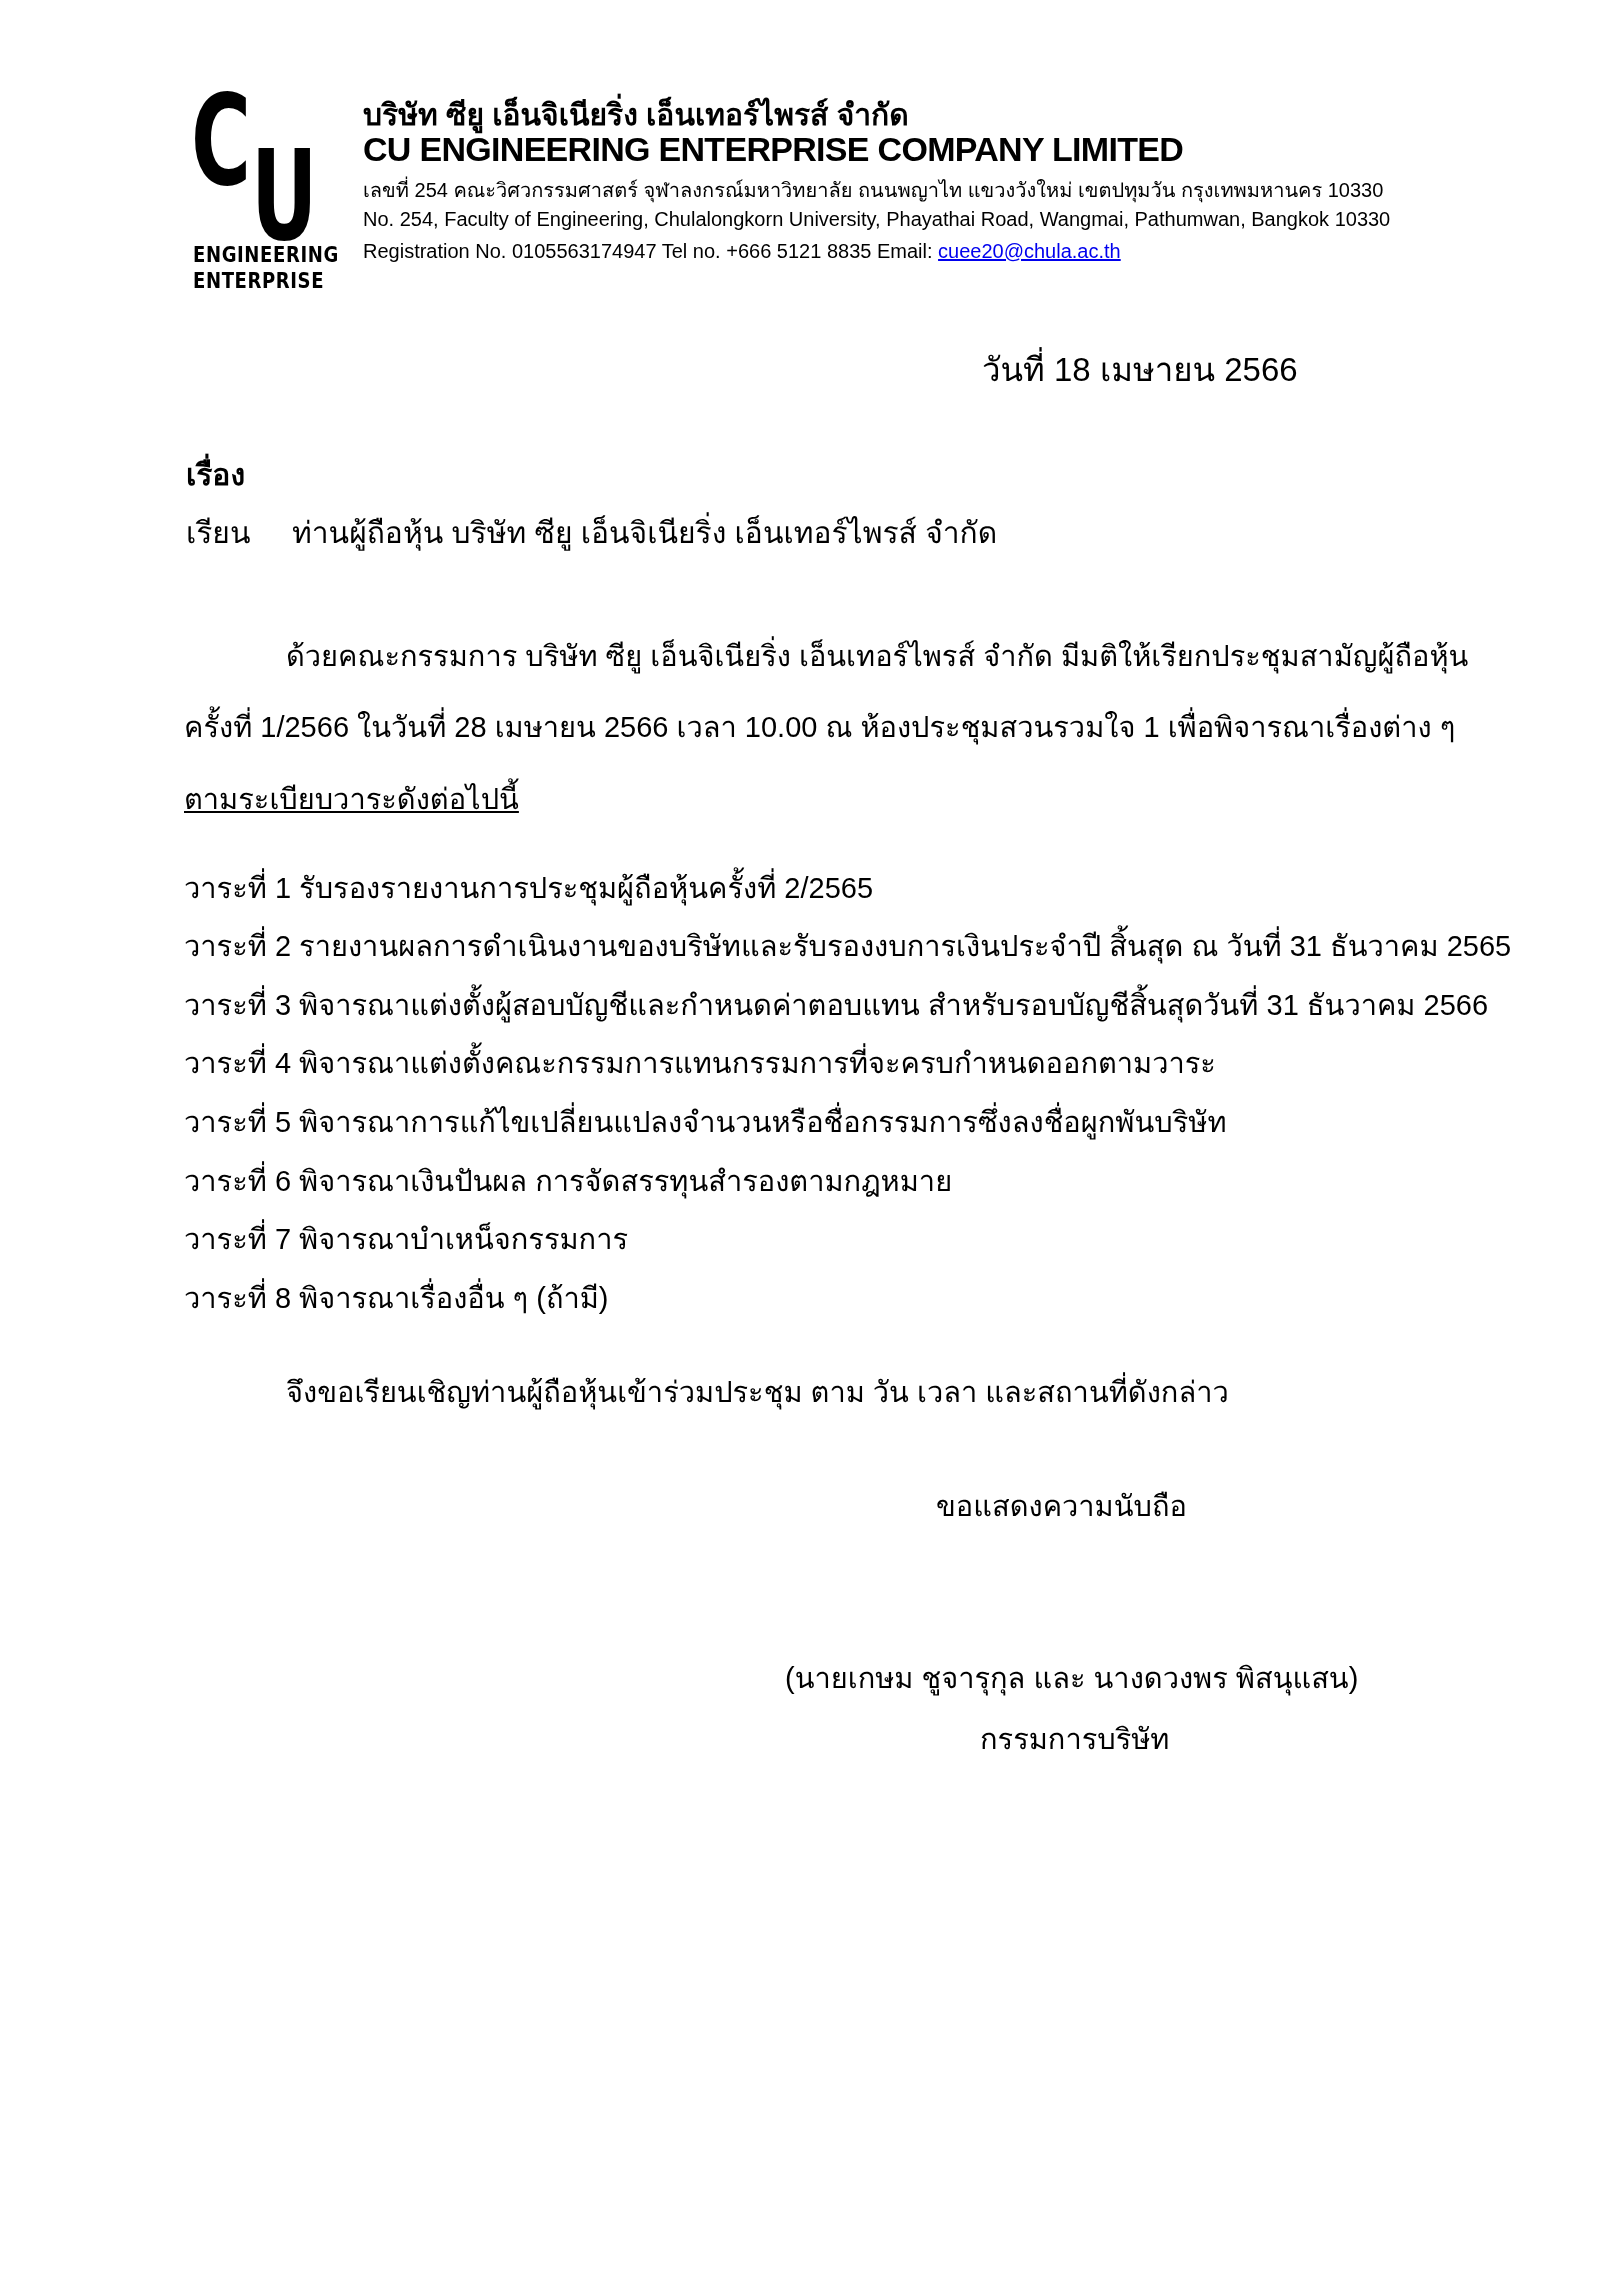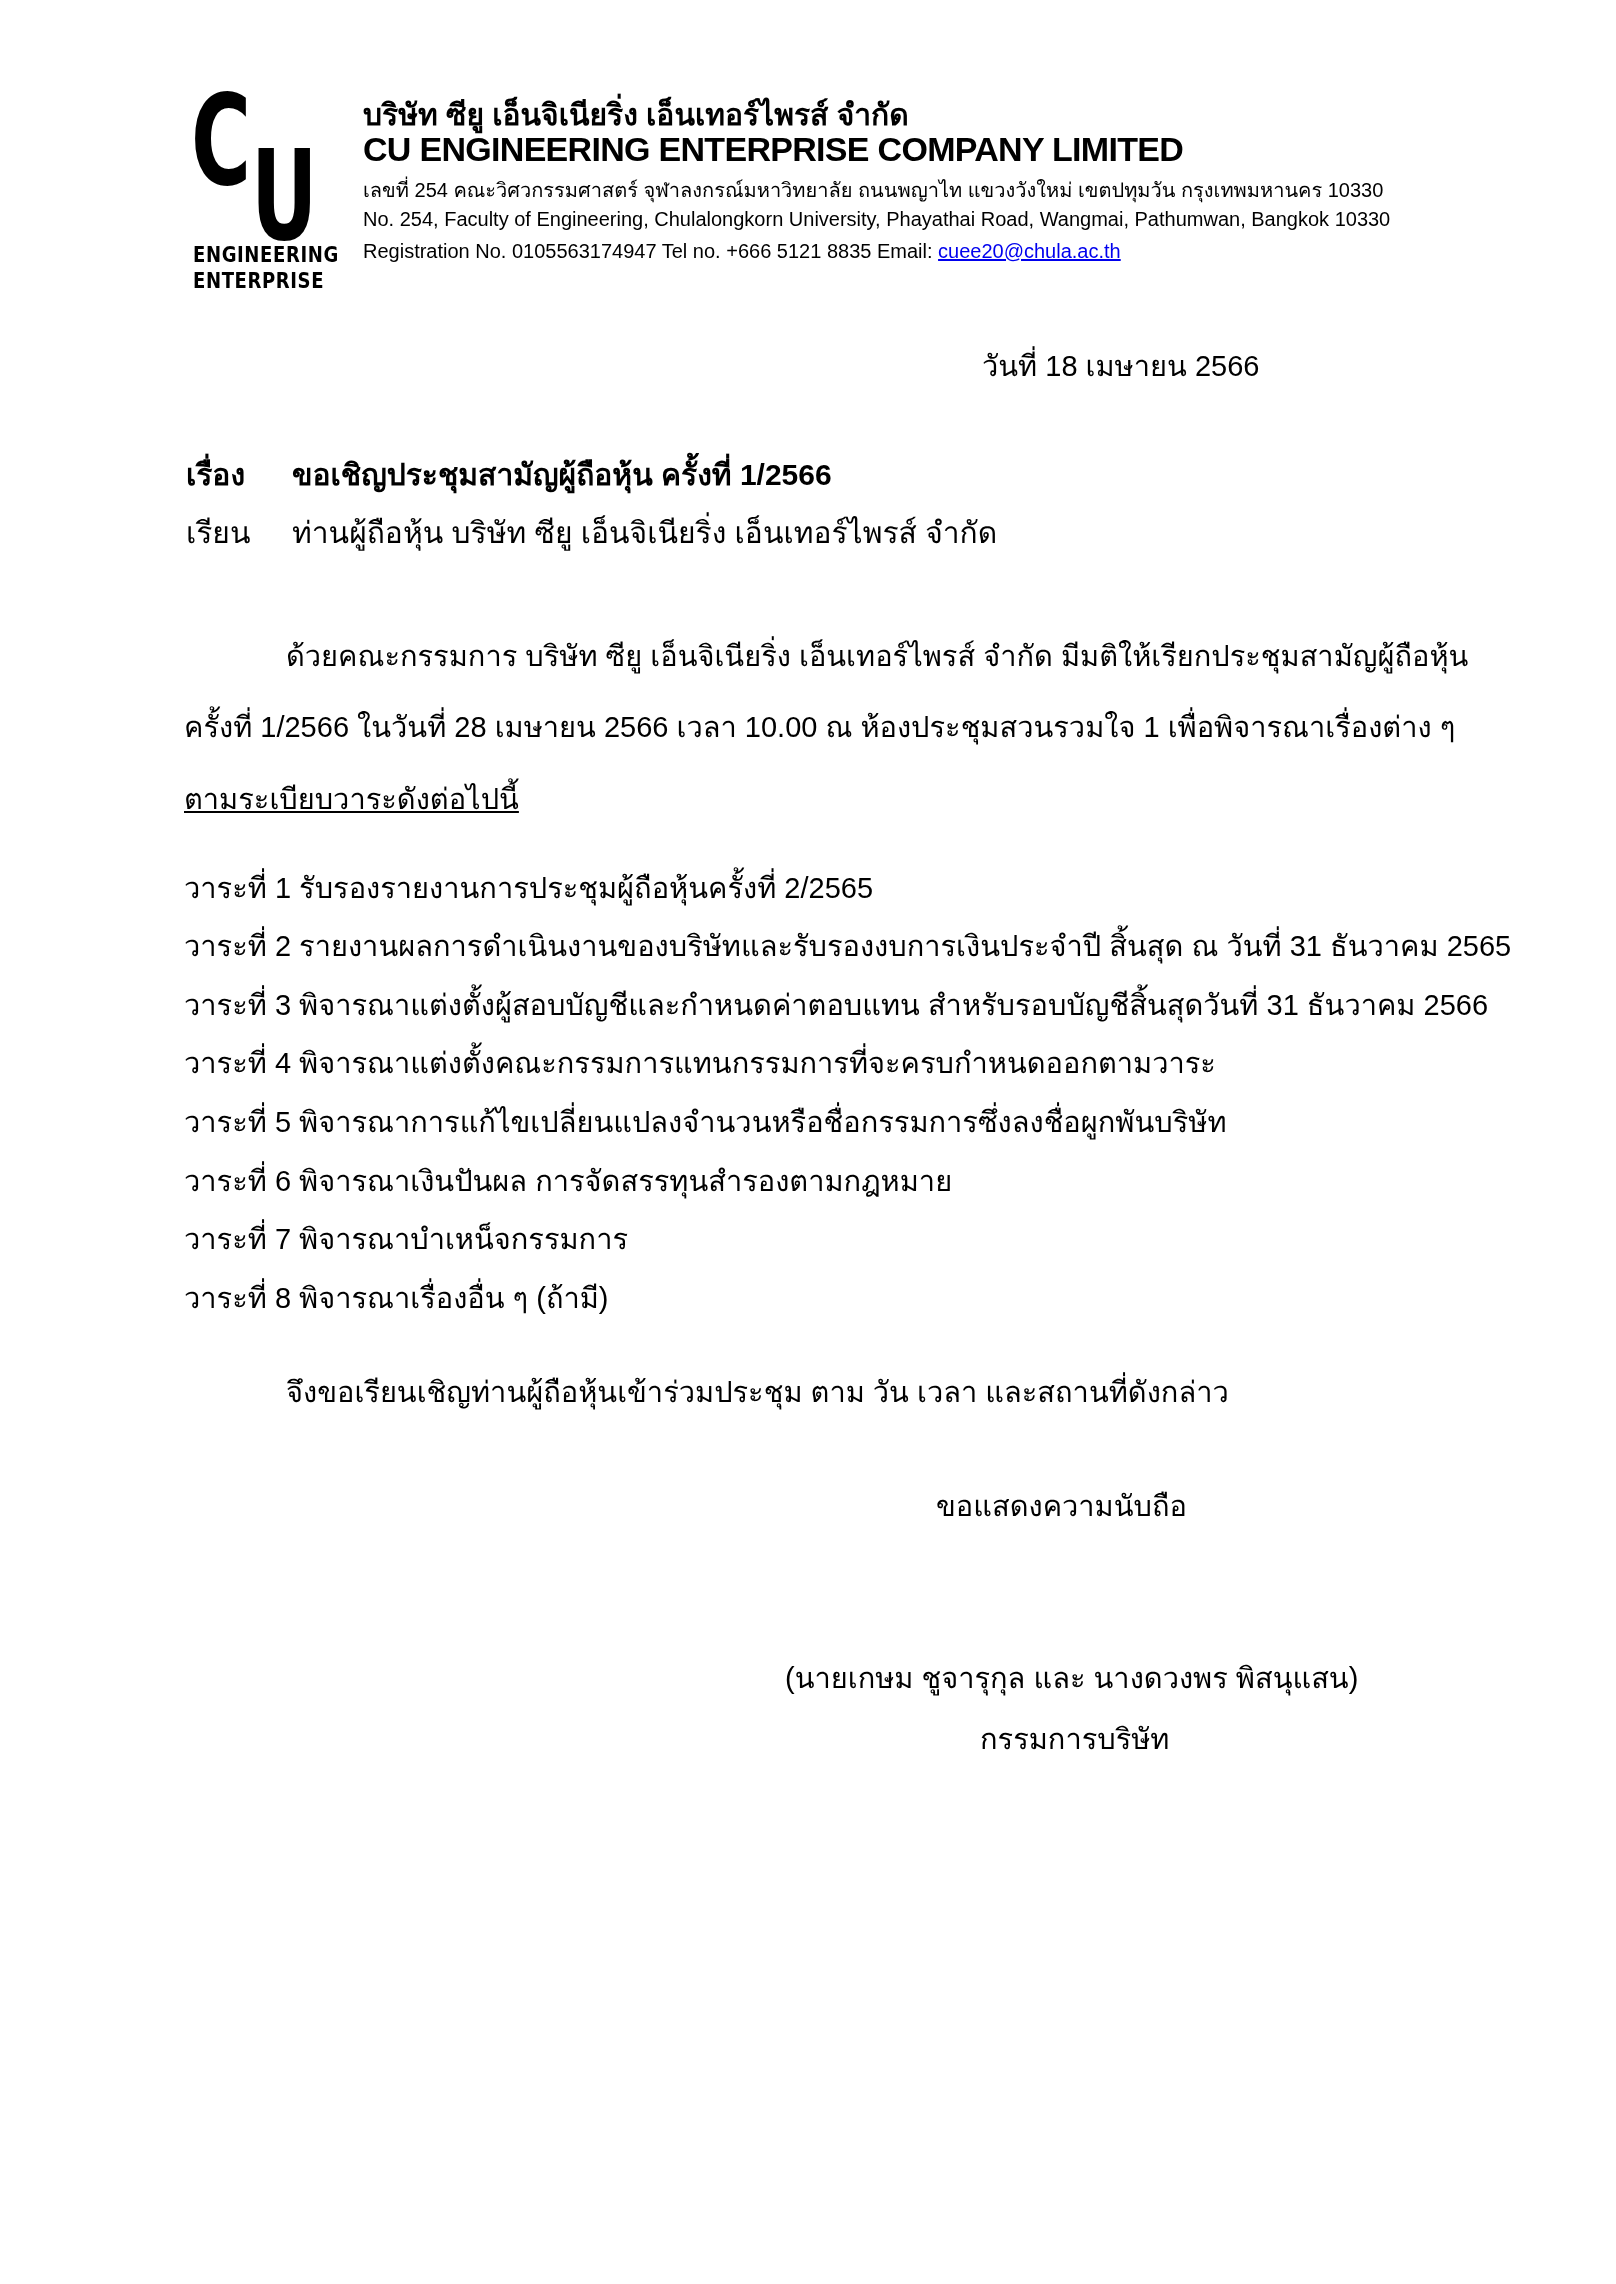--- a/index.html
+++ b/index.html
@@ -43,21 +43,21 @@
 
   
   .co-th {left:363px;top:91px;font-size:30px;font-weight:bold;}
   .co-en {left:363px;top:130px;font-size:34px;font-weight:bold;letter-spacing:-0.7px;}
   .addr-th{left:363px;top:174px;font-size:20px;}
   .addr-en{left:363px;top:208px;font-size:20px;}
   .reg    {left:363px;top:240px;font-size:20px;}
   .email-link{color:#0000ee;text-decoration:underline;cursor:pointer;}
 
   
-  .date-line{left:982px;top:343px;font-size:29px;}
+  .date-line{left:982px;top:343px;font-size:33px;}
   .subject-label{left:186px;top:451px;font-size:30px;font-weight:bold;}
   .subject-text {left:292px;top:451px;font-size:30px;font-weight:bold;}
   .to-label{left:186px;top:509px;font-size:30px;}
   .to-text {left:292px;top:509px;font-size:30px;}
 
   .body-line{font-size:29px;}
   .body-line-1{left:286px;top:633px;}
   .body-line-2{left:184px;top:704px;}
   .body-line-3{left:184px;top:776px;text-decoration:underline;}
 
@@ -90,21 +90,20 @@
 
   <div class="abs co-th">บริษัท ซียู เอ็นจิเนียริ่ง เอ็นเทอร์ไพรส์ จำกัด</div>
   <div class="abs co-en">CU ENGINEERING ENTERPRISE COMPANY LIMITED</div>
   <div class="abs addr-th">เลขที่ 254 คณะวิศวกรรมศาสตร์ จุฬาลงกรณ์มหาวิทยาลัย ถนนพญาไท แขวงวังใหม่ เขตปทุมวัน กรุงเทพมหานคร 10330</div>
   <div class="abs addr-en">No. 254, Faculty of Engineering, Chulalongkorn University, Phayathai Road, Wangmai, Pathumwan, Bangkok 10330</div>
   <div class="abs reg"><span>Registration No. 0105563174947 Tel no. +666 5121 8835 Email: </span><a class="email-link">cuee20@chula.ac.th</a></div>
 
   <div class="abs date-line">วันที่ 18 เมษายน 2566</div>
 
   <div class="abs subject-label">เรื่อง</div>
-  <div class="abs subject-text">ขอเชิญประชุมสามัญผู้ถือหุ้น ครั้งที่ 1/2566</div>
   <div class="abs to-label">เรียน</div>
   <div class="abs to-text">ท่านผู้ถือหุ้น บริษัท ซียู เอ็นจิเนียริ่ง เอ็นเทอร์ไพรส์ จำกัด</div>
 
   <div class="abs body-line body-line-1">ด้วยคณะกรรมการ บริษัท ซียู เอ็นจิเนียริ่ง เอ็นเทอร์ไพรส์ จำกัด มีมติให้เรียกประชุมสามัญผู้ถือหุ้น</div>
   <div class="abs body-line body-line-2">ครั้งที่ 1/2566 ในวันที่ 28 เมษายน 2566 เวลา 10.00 ณ ห้องประชุมสวนรวมใจ 1 เพื่อพิจารณาเรื่องต่าง ๆ</div>
   <div class="abs body-line body-line-3">ตามระเบียบวาระดังต่อไปนี้</div>
 
   <div class="agenda">
     <div>วาระที่ 1 รับรองรายงานการประชุมผู้ถือหุ้นครั้งที่ 2/2565</div>
     <div>วาระที่ 2 รายงานผลการดำเนินงานของบริษัทและรับรองงบการเงินประจำปี สิ้นสุด ณ วันที่ 31 ธันวาคม 2565</div>

